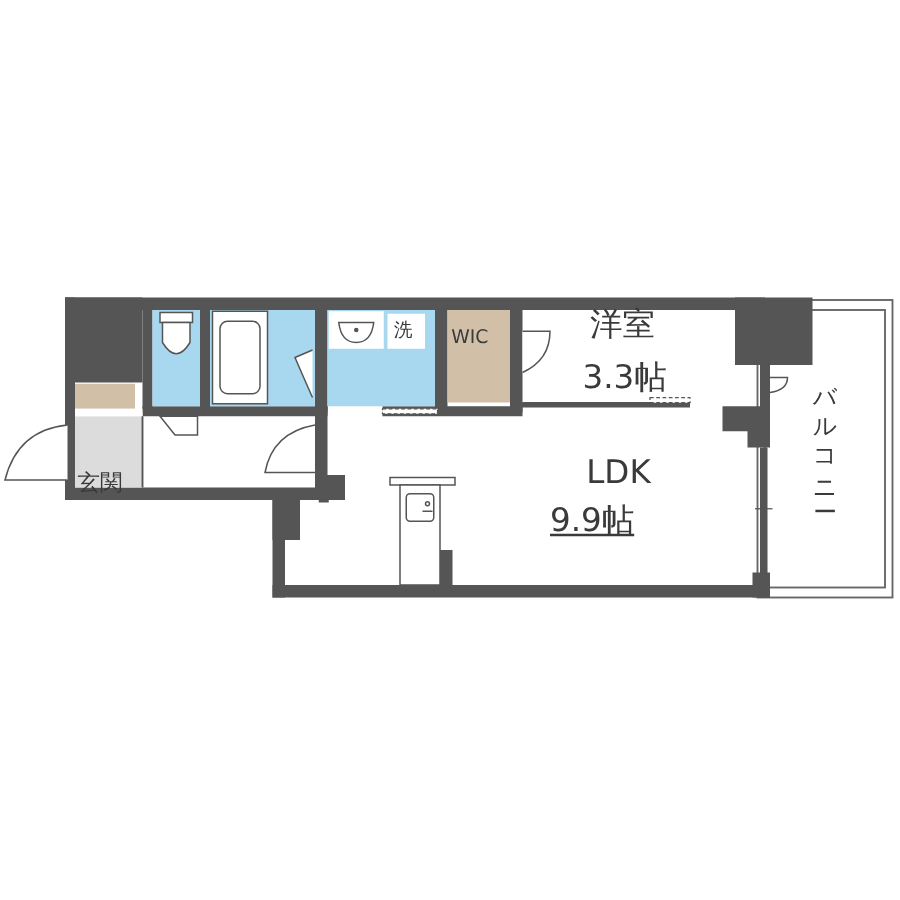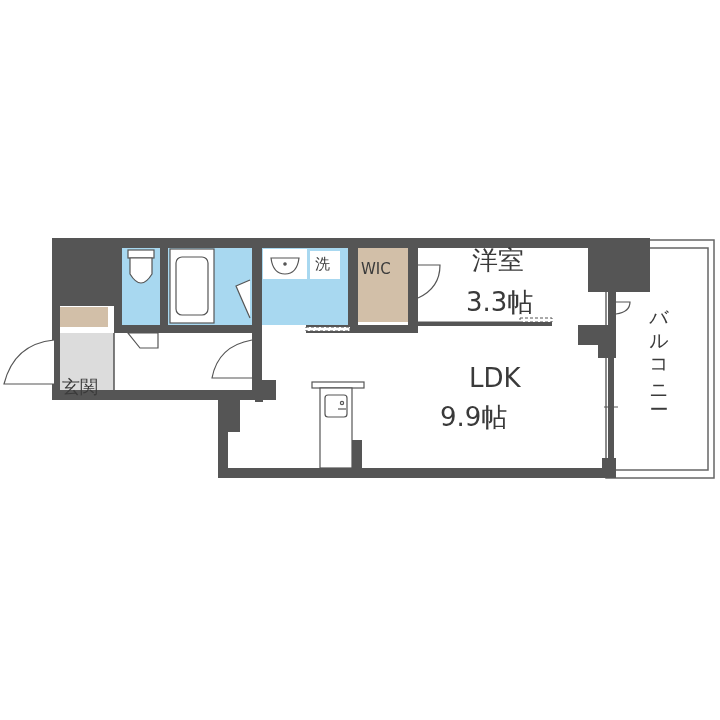--- a/index.html
+++ b/index.html
@@ -115,17 +115,17 @@
     <circle cx="342" cy="403" r="1.6"></circle>
     <line x1="338" y1="409" x2="346" y2="409"></line>
   </g>
 
   <line x1="604" y1="407" x2="618" y2="407" stroke="#555" stroke-width="1"></line>
 </svg>
 
 <div class="lbl big" style="left:472px; top:247px;">洋室</div>
 <div class="lbl big" style="left:466px; top:289px;">3.3帖</div>
 <div class="lbl big" style="left:469px; top:365px;">LDK</div>
-<div class="lbl big" style="left:440px; top:404px;">9.9帖</div>
+<div class="lbl big" style="left:440px; top:404px;text-decoration:underline;">9.9帖</div>
 <div class="lbl small" style="left:361px; top:262px;">WIC</div>
 <div class="lbl mid" style="left:62px; top:350px;margin-top:28px;">玄関</div>
 <div class="lbl small" style="left:315px; top:257px;">洗</div>
 <div class="lbl vert" style="left:650px; top:296px;">バルコニー</div>
 
 </body></html>

